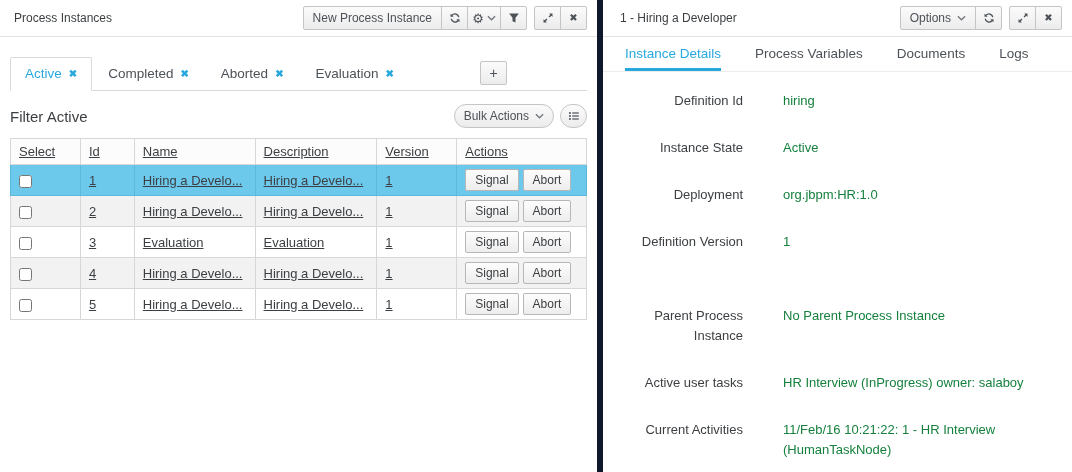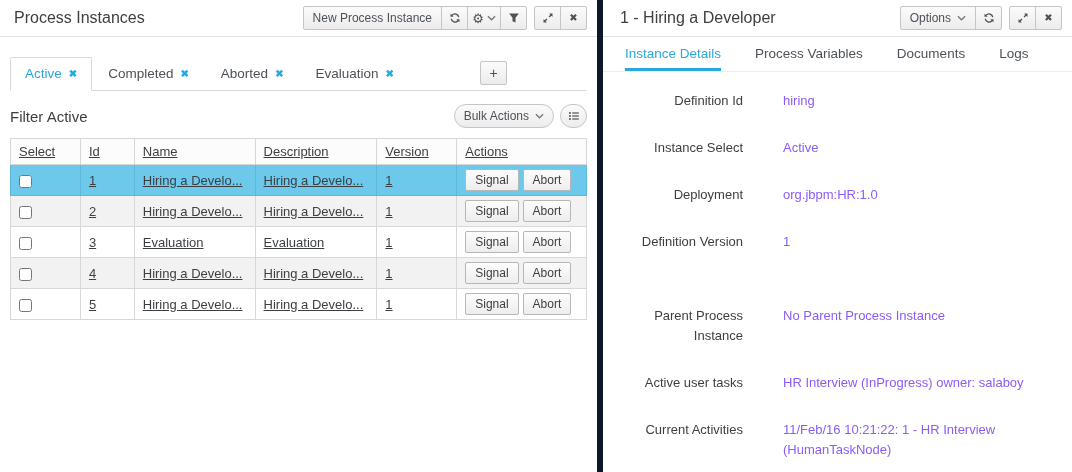--- a/index.html
+++ b/index.html
@@ -5,21 +5,21 @@
   * { margin:0; padding:0; box-sizing:border-box; }
   html,body { width:1072px; height:472px; background:#fff; overflow:hidden;
     font-family:"Liberation Sans", sans-serif; color:#4d5258; }
 
   .panel { position:absolute; top:0; height:472px; background:#fff; }
   #left-panel  { left:0; width:597px; }
   #right-panel { left:597px; width:475px; border-left:6px solid #0f172a; }
 
   .panel-header { height:37px; display:flex; align-items:center;
     border-bottom:1px solid #e3e3e3; padding:0 10px 0 14px; }
-  .panel-title { font-size:16px; color:#3c3f42; white-space:nowrap; }
+  .panel-title { font-size:12px; color:#3c3f42; white-space:nowrap; }
   .hdr-tools { margin-left:auto; display:flex; align-items:flex-end; gap:7px; }
 
   .grp { display:inline-flex; }
   .btn { height:24px; display:inline-flex; align-items:center; justify-content:center;
     padding:0 9px; font-size:12px; color:#4d5258; cursor:pointer; white-space:nowrap;
     background:linear-gradient(#fbfbfb,#ececec); border:1px solid #c5c5c5; }
   .grp .btn + .btn { margin-left:-1px; }
   .grp .btn:first-child { border-radius:2px 0 0 2px; }
   .grp .btn:last-child  { border-radius:0 2px 2px 0; }
   .grp .btn:only-child  { border-radius:12px; }
@@ -66,21 +66,21 @@
   
   .rtabs { display:flex; gap:34px; padding:0 0 0 22px; border-bottom:1px solid #ececec; }
   .rtab { padding:9px 0 10px; font-size:13.5px; color:#4d5258; cursor:pointer; }
   .rtab.active { color:#29a8dd; border-bottom:3px solid #29a8dd; padding-bottom:7px; }
 
   
   .details { padding:19px 0 0 16px; }
   .drow { display:flex; margin-bottom:27px; }
   .dlabel { width:124px; text-align:right; font-weight:normal; font-size:13px;
     color:#3c3f42; line-height:20px; }
-  .dvalue { margin-left:40px; width:245px; font-size:13px; color:#8b5cf6; line-height:20px; }
+  .dvalue { margin-left:40px; width:245px; font-size:13px; color:#15803d; line-height:20px; }
 </style>
 </head>
 <body>
 
 <div class="panel" id="left-panel">
   <div class="panel-header">
     <span class="panel-title">Process Instances</span>
     <div class="hdr-tools">
       <div class="grp">
         <button class="btn">New Process Instance</button>
@@ -260,21 +260,21 @@
     <div class="rtab">Documents</div>
     <div class="rtab">Logs</div>
   </div>
 
   <div class="details">
     <div class="drow">
       <div class="dlabel">Definition Id</div>
       <div class="dvalue">hiring</div>
     </div>
     <div class="drow">
-      <div class="dlabel">Instance Select</div>
+      <div class="dlabel">Instance State</div>
       <div class="dvalue">Active</div>
     </div>
     <div class="drow">
       <div class="dlabel">Deployment</div>
       <div class="dvalue">org.jbpm:HR:1.0</div>
     </div>
     <div class="drow">
       <div class="dlabel">Definition Version</div>
       <div class="dvalue">1</div>
     </div>

